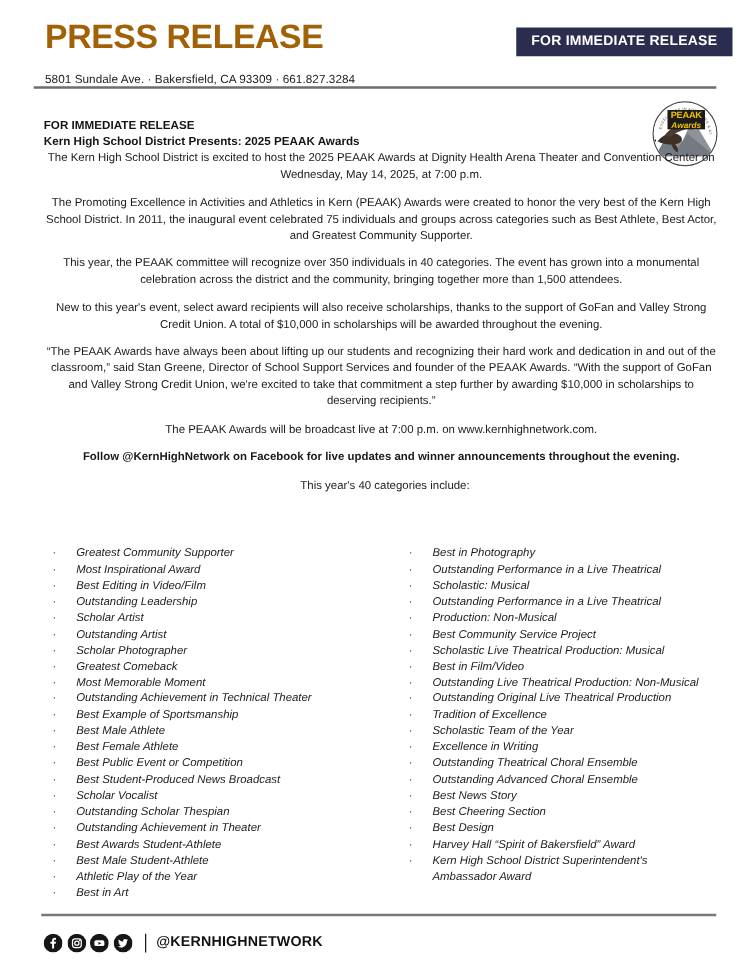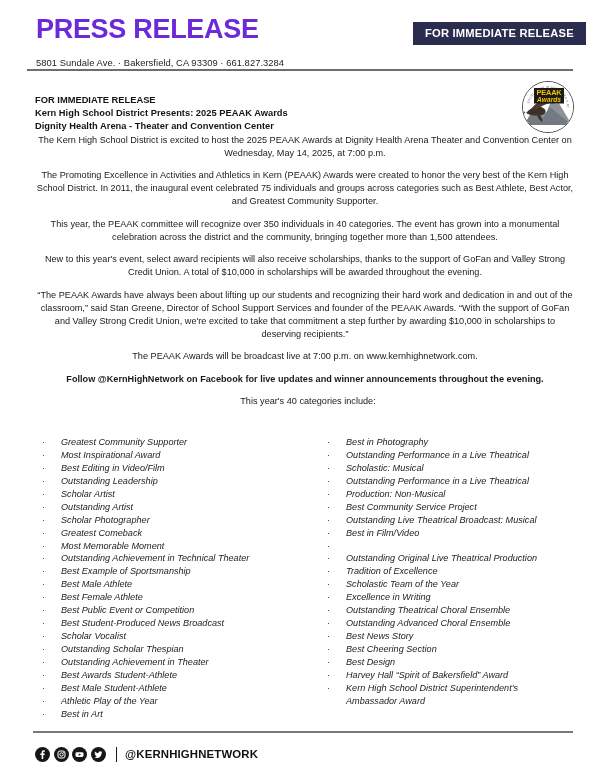--- a/index.html
+++ b/index.html
@@ -21,21 +21,21 @@
     position: absolute;
     left: 36px;
     top: 16px;
     width: 528px;
   }
   .masthead-title {
     font-size: 27px;
     font-weight: bold;
     letter-spacing: -0.3px;
     line-height: 1;
-    color: #6d28d9;
+    color: #a16207;
     margin: 0;
   }
   .masthead-address {
     font-size: 9.4px;
     color: #1d1d1d;
     margin-top: 14px;
     letter-spacing: 0.05px;
     white-space: nowrap;
   }
   .immediate-badge {
@@ -220,21 +220,20 @@
     <rect x="22" y="19" width="30" height="7.5" fill="#1b1b1b"></rect>
     <text x="37" y="25.2" text-anchor="middle" font-family="'Liberation Sans', sans-serif" font-size="6.6" font-weight="bold" font-style="italic" fill="#f2c200">Awards</text>
   </svg>
 </div>
 
 <div class="content">
 
   <div class="headline-block">
     <div>FOR IMMEDIATE RELEASE</div>
     <div>Kern High School District Presents: 2025 PEAAK Awards</div>
-    <div>Dignity Health Arena - Theater and Convention Center</div>
   </div>
 
   <p class="body-para para-spacer-top">The Kern High School District is excited to host the 2025 PEAAK Awards at Dignity Health Arena Theater and Convention Center on Wednesday, May 14, 2025, at 7:00 p.m.</p>
   <p class="body-para">The Promoting Excellence in Activities and Athletics in Kern (PEAAK) Awards were created to honor the very best of the Kern High School District. In 2011, the inaugural event celebrated 75 individuals and groups across categories such as Best Athlete, Best Actor, and Greatest Community Supporter.</p>
   <p class="body-para">This year, the PEAAK committee will recognize over 350 individuals in 40 categories. The event has grown into a monumental celebration across the district and the community, bringing together more than 1,500 attendees.</p>
   <p class="body-para">New to this year's event, select award recipients will also receive scholarships, thanks to the support of GoFan and Valley Strong Credit Union. A total of $10,000 in scholarships will be awarded throughout the evening.</p>
   <p class="body-para">“The PEAAK Awards have always been about lifting up our students and recognizing their hard work and dedication in and out of the classroom,” said Stan Greene, Director of School Support Services and founder of the PEAAK Awards. “With the support of GoFan and Valley Strong Credit Union, we're excited to take that commitment a step further by awarding $10,000 in scholarships to deserving recipients.”</p>
   <p class="body-para">The PEAAK Awards will be broadcast live at 7:00 p.m. on www.kernhighnetwork.com.</p>
   <p class="body-para bold">Follow @KernHighNetwork on Facebook for live updates and winner announcements throughout the evening.</p>
   <p class="body-para indented">This year's 40 categories include:</p>
@@ -269,23 +268,23 @@
       </ul>
   </div>
   <div class="cat-col right">
     <ul class="cat-list" id="right-list">
         <li><span class="bullet">·</span><span>Best in Photography</span></li>
         <li><span class="bullet">·</span><span>Outstanding Performance in a Live Theatrical</span></li>
         <li><span class="bullet">·</span><span>Scholastic: Musical</span></li>
         <li><span class="bullet">·</span><span>Outstanding Performance in a Live Theatrical</span></li>
         <li><span class="bullet">·</span><span>Production: Non-Musical</span></li>
         <li><span class="bullet">·</span><span>Best Community Service Project</span></li>
-        <li><span class="bullet">·</span><span>Outstanding Live Theatrical Broadcast: Musical</span></li>
+        <li><span class="bullet">·</span><span>Scholastic Live Theatrical Production: Musical</span></li>
         <li><span class="bullet">·</span><span>Best in Film/Video</span></li>
-        <li><span class="bullet">·</span></li>
+        <li><span class="bullet">·</span><span>Outstanding Live Theatrical Production: Non-Musical</span></li>
         <li><span class="bullet">·</span><span>Outstanding Original Live Theatrical Production</span></li>
         <li><span class="bullet">·</span><span>Tradition of Excellence</span></li>
         <li><span class="bullet">·</span><span>Scholastic Team of the Year</span></li>
         <li><span class="bullet">·</span><span>Excellence in Writing</span></li>
         <li><span class="bullet">·</span><span>Outstanding Theatrical Choral Ensemble</span></li>
         <li><span class="bullet">·</span><span>Outstanding Advanced Choral Ensemble</span></li>
         <li><span class="bullet">·</span><span>Best News Story</span></li>
         <li><span class="bullet">·</span><span>Best Cheering Section</span></li>
         <li><span class="bullet">·</span><span>Best Design</span></li>
         <li><span class="bullet">·</span><span>Harvey Hall “Spirit of Bakersfield” Award</span></li>

